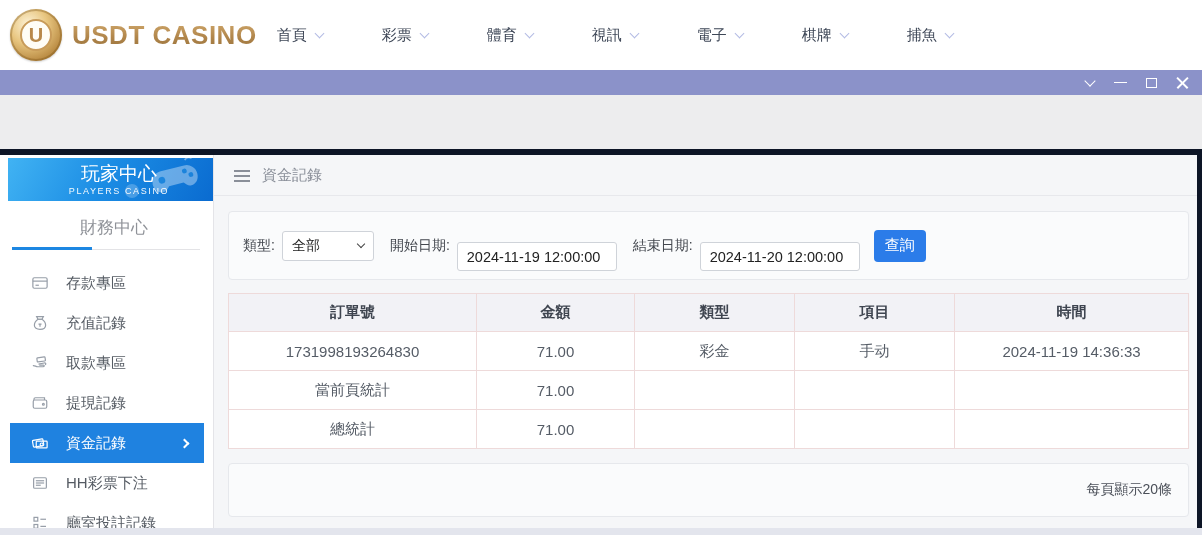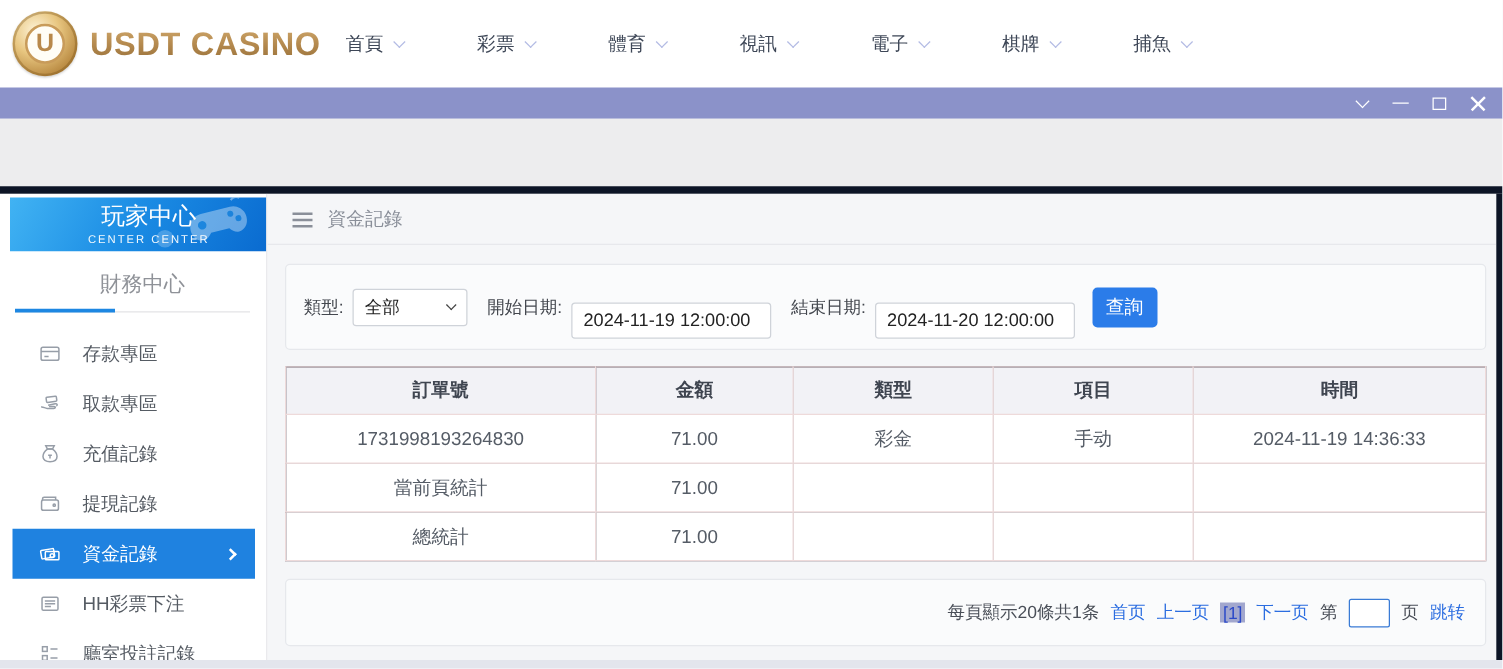--- a/index.html
+++ b/index.html
@@ -161,21 +161,21 @@
 <div class="gray-gap"></div>
 <div class="dark-strip"></div>
 <div class="right-edge"></div>
 <div class="bottom-strip"></div>
 
 <div class="app">
 
   <div class="sidebar">
     <div class="sb-header">
       <div class="sb-title">玩家中心</div>
-      <div class="sb-sub">CENTER CENTER</div>
+      <div class="sb-sub">PLAYERS CASINO</div>
       <span class="sb-gamepad">
         <svg width="52" height="34" viewBox="0 0 52 34" fill="#ffffff">
           <path d="M14 8h24a11 11 0 0 1 11 11c0 6-4 10-8.5 10-3 0-5-2-7-4.5h-15C16.5 27 14.5 29 11.5 29 7 29 3 25 3 19A11 11 0 0 1 14 8z" opacity=".8"></path>
           <circle cx="13" cy="17" r="3.4" fill="#2a93e2"></circle>
           <circle cx="37" cy="13.5" r="2.4" fill="#2a93e2"></circle>
           <circle cx="42.5" cy="18.5" r="2.4" fill="#2a93e2"></circle>
           <path d="M40 3c2-2 5-2 7 0" stroke="#fff" stroke-width="1.6" fill="none" opacity=".9"></path>
         </svg>
       </span>
       <span class="sb-bubble"></span>
@@ -190,37 +190,37 @@
               <line x1="2.5" y1="9.5" x2="21.5" y2="9.5"></line>
               <line x1="6" y1="15" x2="10.5" y2="15"></line>
           </svg>
         </span>
         <span>存款專區</span>
       </div>
 
       <div class="sb-item">
         <span class="sb-ic">
           <svg width="18" height="18" viewBox="0 0 24 24" fill="none" stroke="currentColor" stroke-width="1.6">
+            <path d="M9.3 7L7.5 3.5h9L14.7 7z"></path>
+            <path d="M9.3 7h5.4c3.2 2.2 4.8 5.2 4.8 8 0 3.6-3.1 5.5-7.5 5.5S4.5 18.6 4.5 15c0-2.8 1.6-5.8 4.8-8z"></path>
+            <path d="M10 13.5h4M12 13.5v3.5"></path>
+          </svg>
+        </span>
+        <span>充值記錄</span>
+      </div>
+
+      <div class="sb-item">
+        <span class="sb-ic">
+          <svg width="18" height="18" viewBox="0 0 24 24" fill="none" stroke="currentColor" stroke-width="1.6">
             <rect x="8" y="4.5" width="11" height="5.5" rx="1" transform="rotate(-8 13.5 7)"></rect>
             <path d="M2.5 15.5c2.5-.5 4 1.5 6.5 1.5h7c2 0 2.3-2.2.3-2.2H11"></path>
             <path d="M10 13.5l7.5-1.5c2.2-.4 3 1.6 1.2 2.4"></path>
           </svg>
         </span>
         <span>取款專區</span>
-      </div>
-
-      <div class="sb-item">
-        <span class="sb-ic">
-          <svg width="18" height="18" viewBox="0 0 24 24" fill="none" stroke="currentColor" stroke-width="1.6">
-            <path d="M9.3 7L7.5 3.5h9L14.7 7z"></path>
-            <path d="M9.3 7h5.4c3.2 2.2 4.8 5.2 4.8 8 0 3.6-3.1 5.5-7.5 5.5S4.5 18.6 4.5 15c0-2.8 1.6-5.8 4.8-8z"></path>
-            <path d="M10 13.5h4M12 13.5v3.5"></path>
-          </svg>
-        </span>
-        <span>充值記錄</span>
       </div>
 
       <div class="sb-item">
         <span class="sb-ic">
           <svg width="18" height="18" viewBox="0 0 24 24" fill="none" stroke="currentColor" stroke-width="1.6">
             <path d="M4 8V6.8A1.8 1.8 0 0 1 5.8 5H18v3"></path>
             <rect x="3" y="8" width="18" height="11" rx="2"></rect>
             <circle cx="16.5" cy="13.5" r="1.2"></circle>
           </svg>
         </span>
@@ -325,27 +325,16 @@
           <td>71.00</td>
           <td></td>
           <td></td>
           <td></td>
         </tr>
       </tbody>
     </table>
 
     <div class="page-panel">
       <span>每頁顯示20條</span>
-      <div class="pager">
-        <span>共1条</span>
-        <span class="plink">首页</span>
-        <span class="plink">上一页</span>
-        <span class="pcur">[1]</span>
-        <span class="plink">下一页</span>
-        <span>第</span>
-        <input class="jump-input" value="" style="">
-        <span>页</span>
-        <span class="plink">跳转</span>
-      </div>
     </div>
 
   </div>
 </div>
 
 </body></html>

